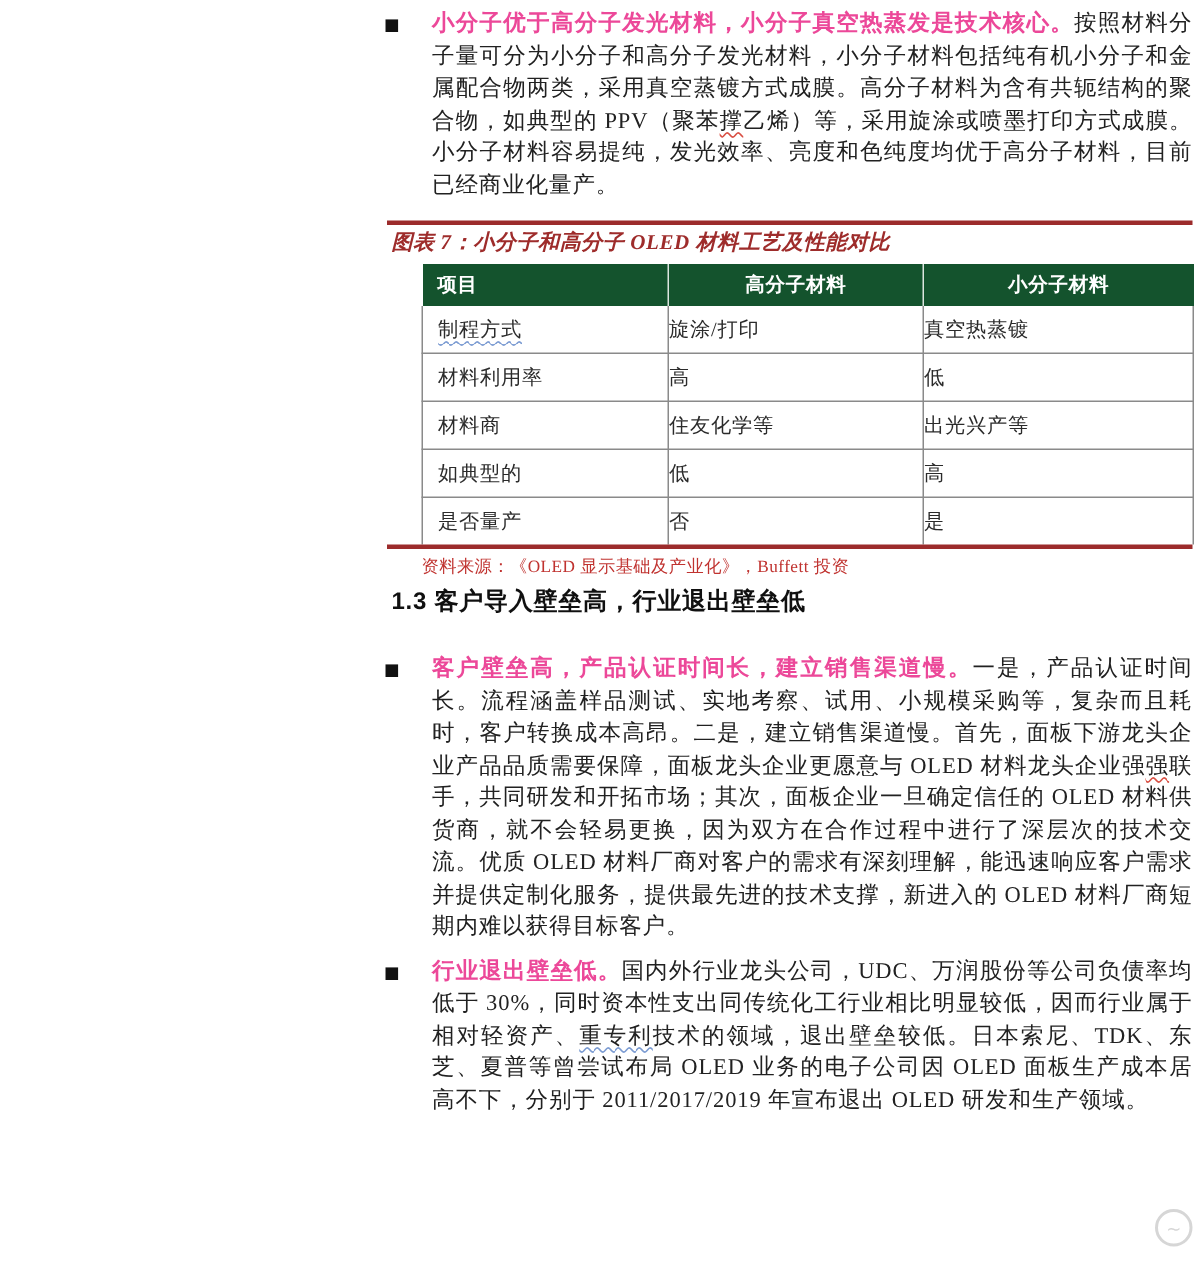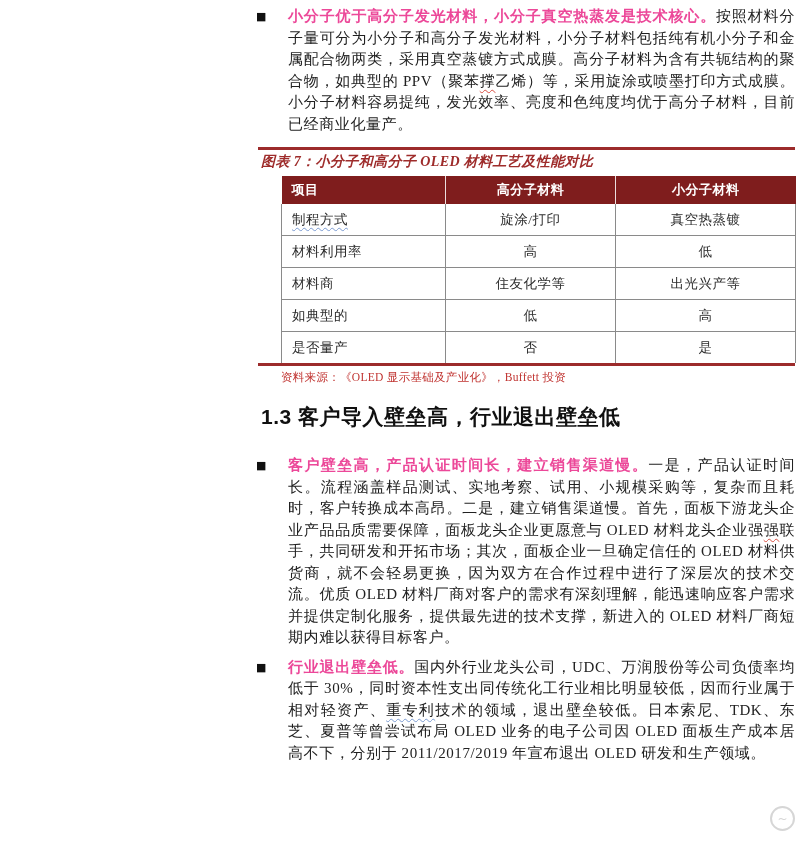--- a/index.html
+++ b/index.html
@@ -23,38 +23,38 @@
 
   
   .figure { margin-top:12px; margin-left:3px; width:537px; }
   .fig-title {
     border-top:3px solid #9C2B2B; padding:3px 0 5px 3px;
     color:#9E2C2B; font-weight:bold; font-style:italic; font-size:14px; letter-spacing:0.4px;
   }
   .fig-table-wrap { margin-left:23px; width:514px; }
   table.cmp { border-collapse:collapse; width:514px; table-layout:fixed; }
   table.cmp thead th {
-    background:#7f1d1d; color:#ffffff; font-size:13px; font-weight:bold;
+    background:#14532d; color:#ffffff; font-size:13px; font-weight:bold;
     height:28px; text-align:center; padding:0; letter-spacing:0.5px;
   }
   table.cmp thead th:first-child { text-align:left; padding-left:10px; }
   table.cmp thead th + th { border-left:1px solid rgba(255,255,255,0.85); }
   table.cmp tbody td {
-    height:31px; font-size:13.5px; color:#2b2b2b; text-align:center; padding:0;
+    height:31px; font-size:13.5px; color:#2b2b2b; padding:0;
     border-bottom:1px solid #8A8A8A; border-right:1px solid #8A8A8A; letter-spacing:0.5px;
   }
   table.cmp tbody td:first-child { text-align:left; padding-left:10px; border-left:1px solid #8A8A8A; }
   table.cmp tbody tr:last-child td { border-bottom:none; }
   .fig-rule-bottom { height:0; border-top:3px solid #9C2B2B; }
   .fig-source { margin-top:4px; padding-left:23px; color:#C03330; font-size:11.5px; letter-spacing:0.3px; }
 
   
   .section-heading {
-    margin:18px 0 0 6px; font-family:"Liberation Sans","DejaVu Sans",sans-serif;
-    font-weight:bold; font-size:21px; color:#101010; letter-spacing:0.5px;
+    margin:6px 0 0 6px; font-family:"Liberation Sans","DejaVu Sans",sans-serif;
+    font-weight:bold; font-size:16px; color:#101010; letter-spacing:0.5px;
   }
 
   
   .watermark {
     position:absolute; right:2px; bottom:12px; display:flex; align-items:center;
     opacity:0.55; color:#ACACAC; pointer-events:none;
   }
   .wm-logo {
     width:21px; height:21px; border:2px solid #B5B5B5; border-radius:50%;
     display:flex; align-items:center; justify-content:center;

